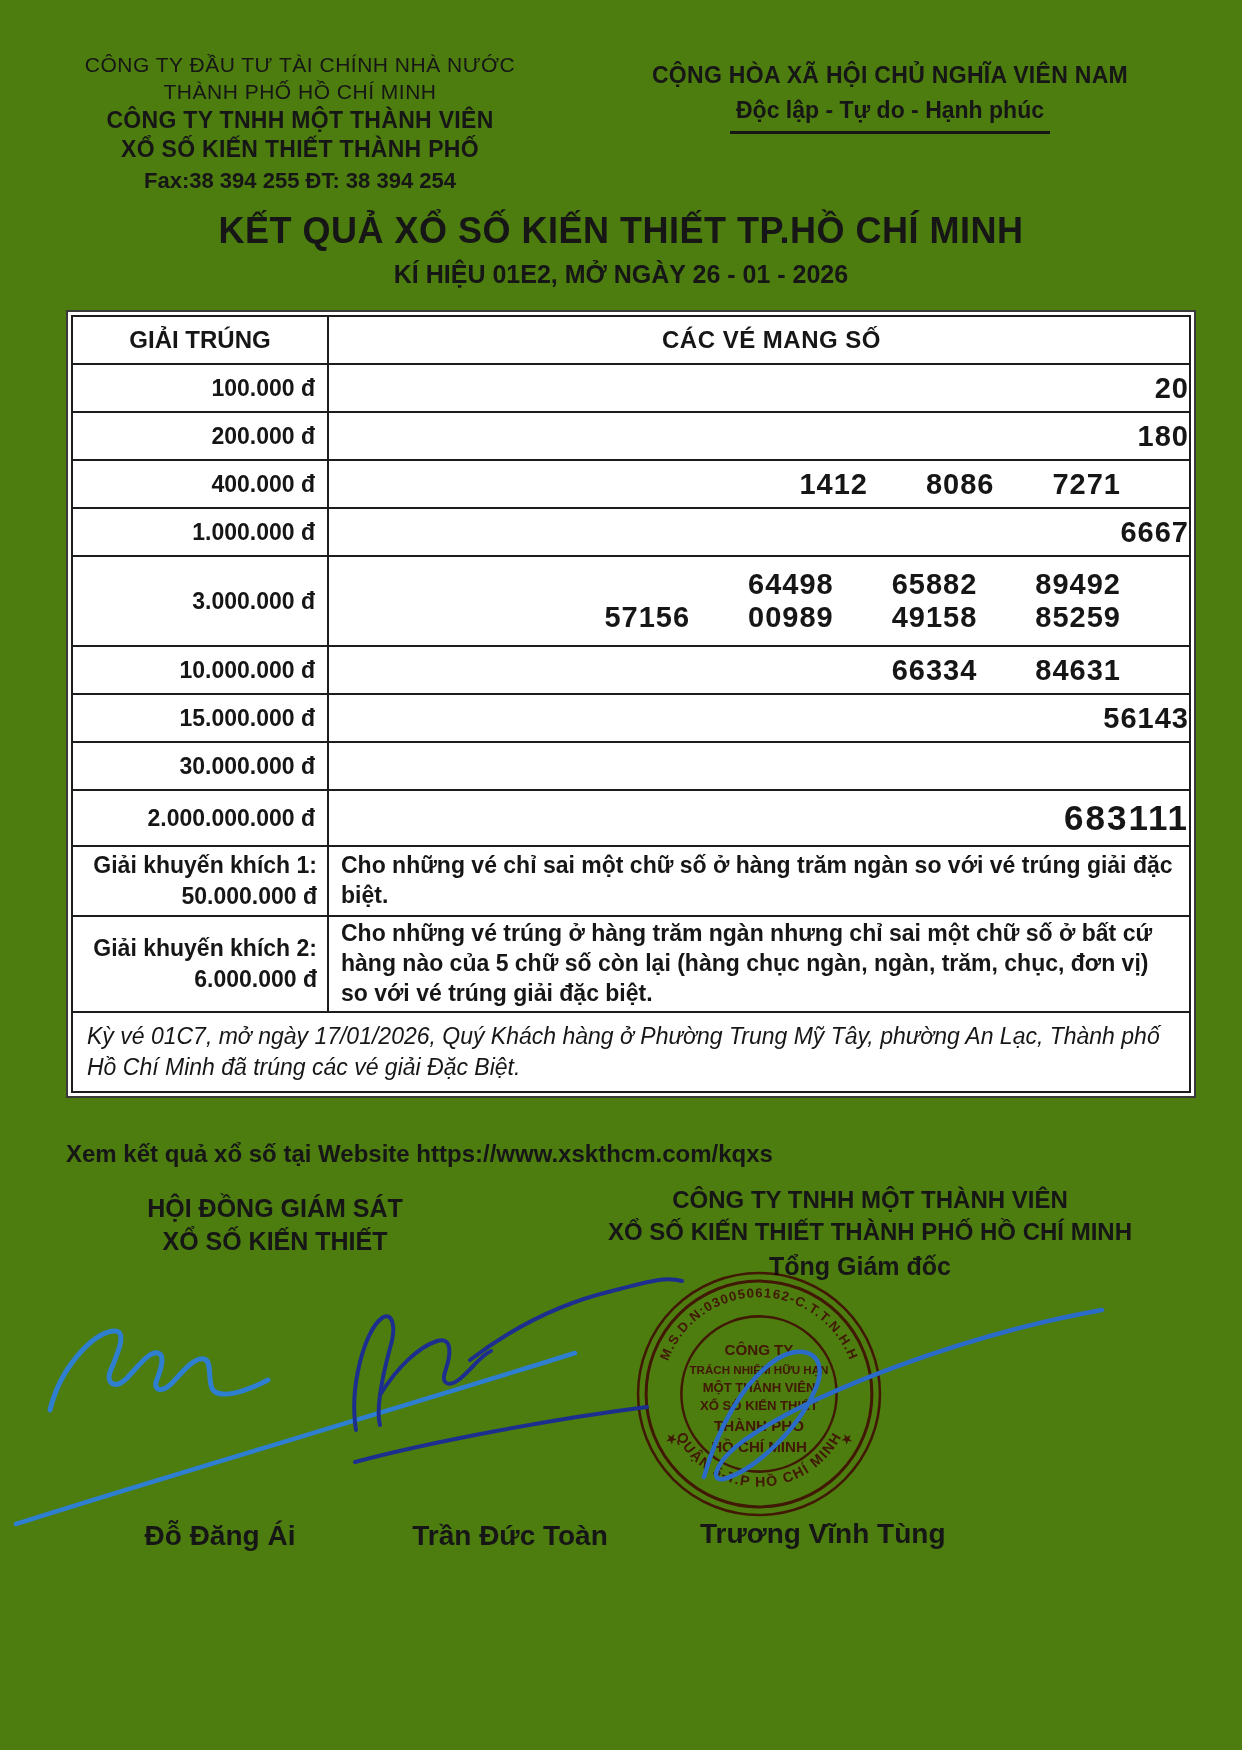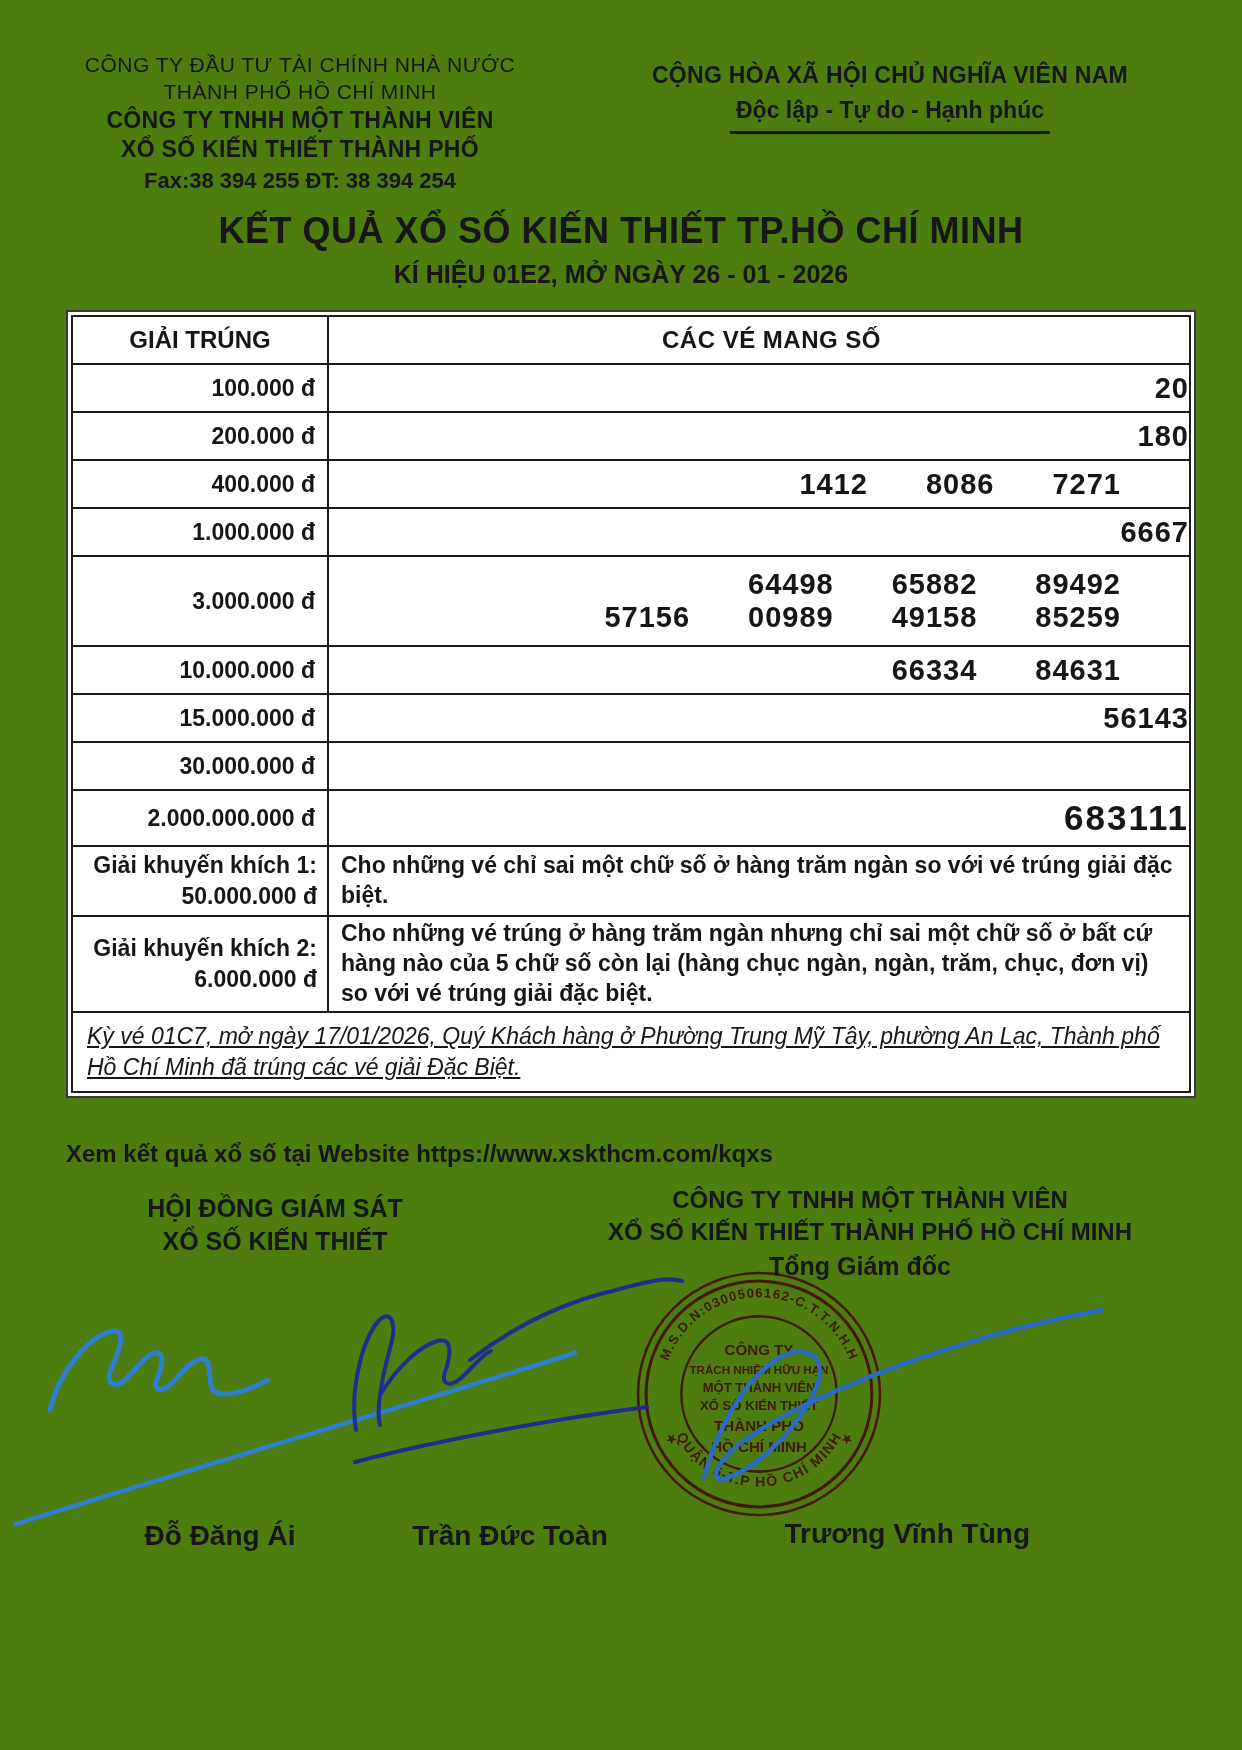--- a/index.html
+++ b/index.html
@@ -38,35 +38,35 @@
   .h48 { height: 48px; } .h56 { height: 56px; } .h90 { height: 90px; }
   .h70 { height: 70px; } .h96 { height: 96px; }
   .nums { align-items: flex-end; }
   .num-line { display: flex; justify-content: center; gap: 58px; }
   .num { font-size: 29px; font-weight: 700; letter-spacing: 1px; }
   .shift .num-line { transform: translateX(-68px); }
   .big .num { font-size: 35px; letter-spacing: 2px; }
   .kk-label { font-size: 23px; font-weight: 700; text-align: right; padding-right: 10px; line-height: 1.35; }
   .kk-desc { font-size: 23px; font-weight: 700; line-height: 1.3; padding: 6px 14px 6px 12px; }
   .r-note { min-height: 72px; }
-  .r-note .note { font-size: 23px; font-style: italic; line-height: 1.35; padding: 8px 14px; font-weight: 400; text-decoration: underline; }
+  .r-note .note { font-size: 23px; font-style: italic; line-height: 1.35; padding: 8px 14px; font-weight: 400; }
 
   .website { position: absolute; left: 66px; top: 1140px; font-size: 24px; font-weight: 700; }
 
   
   .sig-left-title { position: absolute; left: 80px; top: 1192px; width: 390px; text-align: center;
                     font-size: 25px; font-weight: 700; line-height: 1.3; }
   .sig-right-title { position: absolute; left: 555px; top: 1184px; width: 630px; text-align: center;
                      font-size: 24px; font-weight: 700; line-height: 1.32; }
   .role { position: absolute; left: 700px; top: 1252px; width: 320px; text-align: center;
           font-size: 25px; font-weight: 700; }
   .name { position: absolute; font-size: 28px; font-weight: 700; }
   .name1 { left: 90px;  top: 1520px; width: 260px; text-align: center; }
   .name2 { left: 360px; top: 1520px; width: 300px; text-align: center; }
-  .name3 { left: 700px; top: 1518px; width: 330px; text-align: right; }
+  .name3 { left: 700px; top: 1518px; width: 330px; text-align: left; }
 
   .stamp { position: absolute; left: 633px; top: 1268px; width: 252px; height: 252px; mix-blend-mode: multiply; }
   .sigs  { position: absolute; left: 0; top: 1150px; width: 1242px; height: 480px; pointer-events: none; }
 </style>
 </head>
 <body>
 
 <div class="page">
 
   <div class="lh-left">

